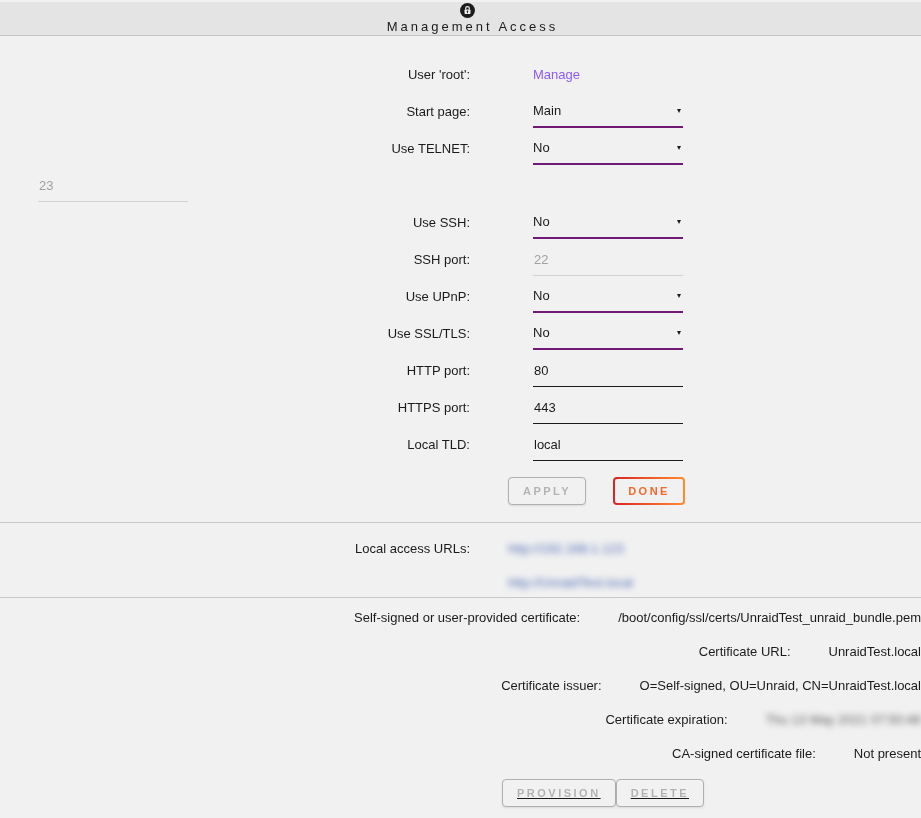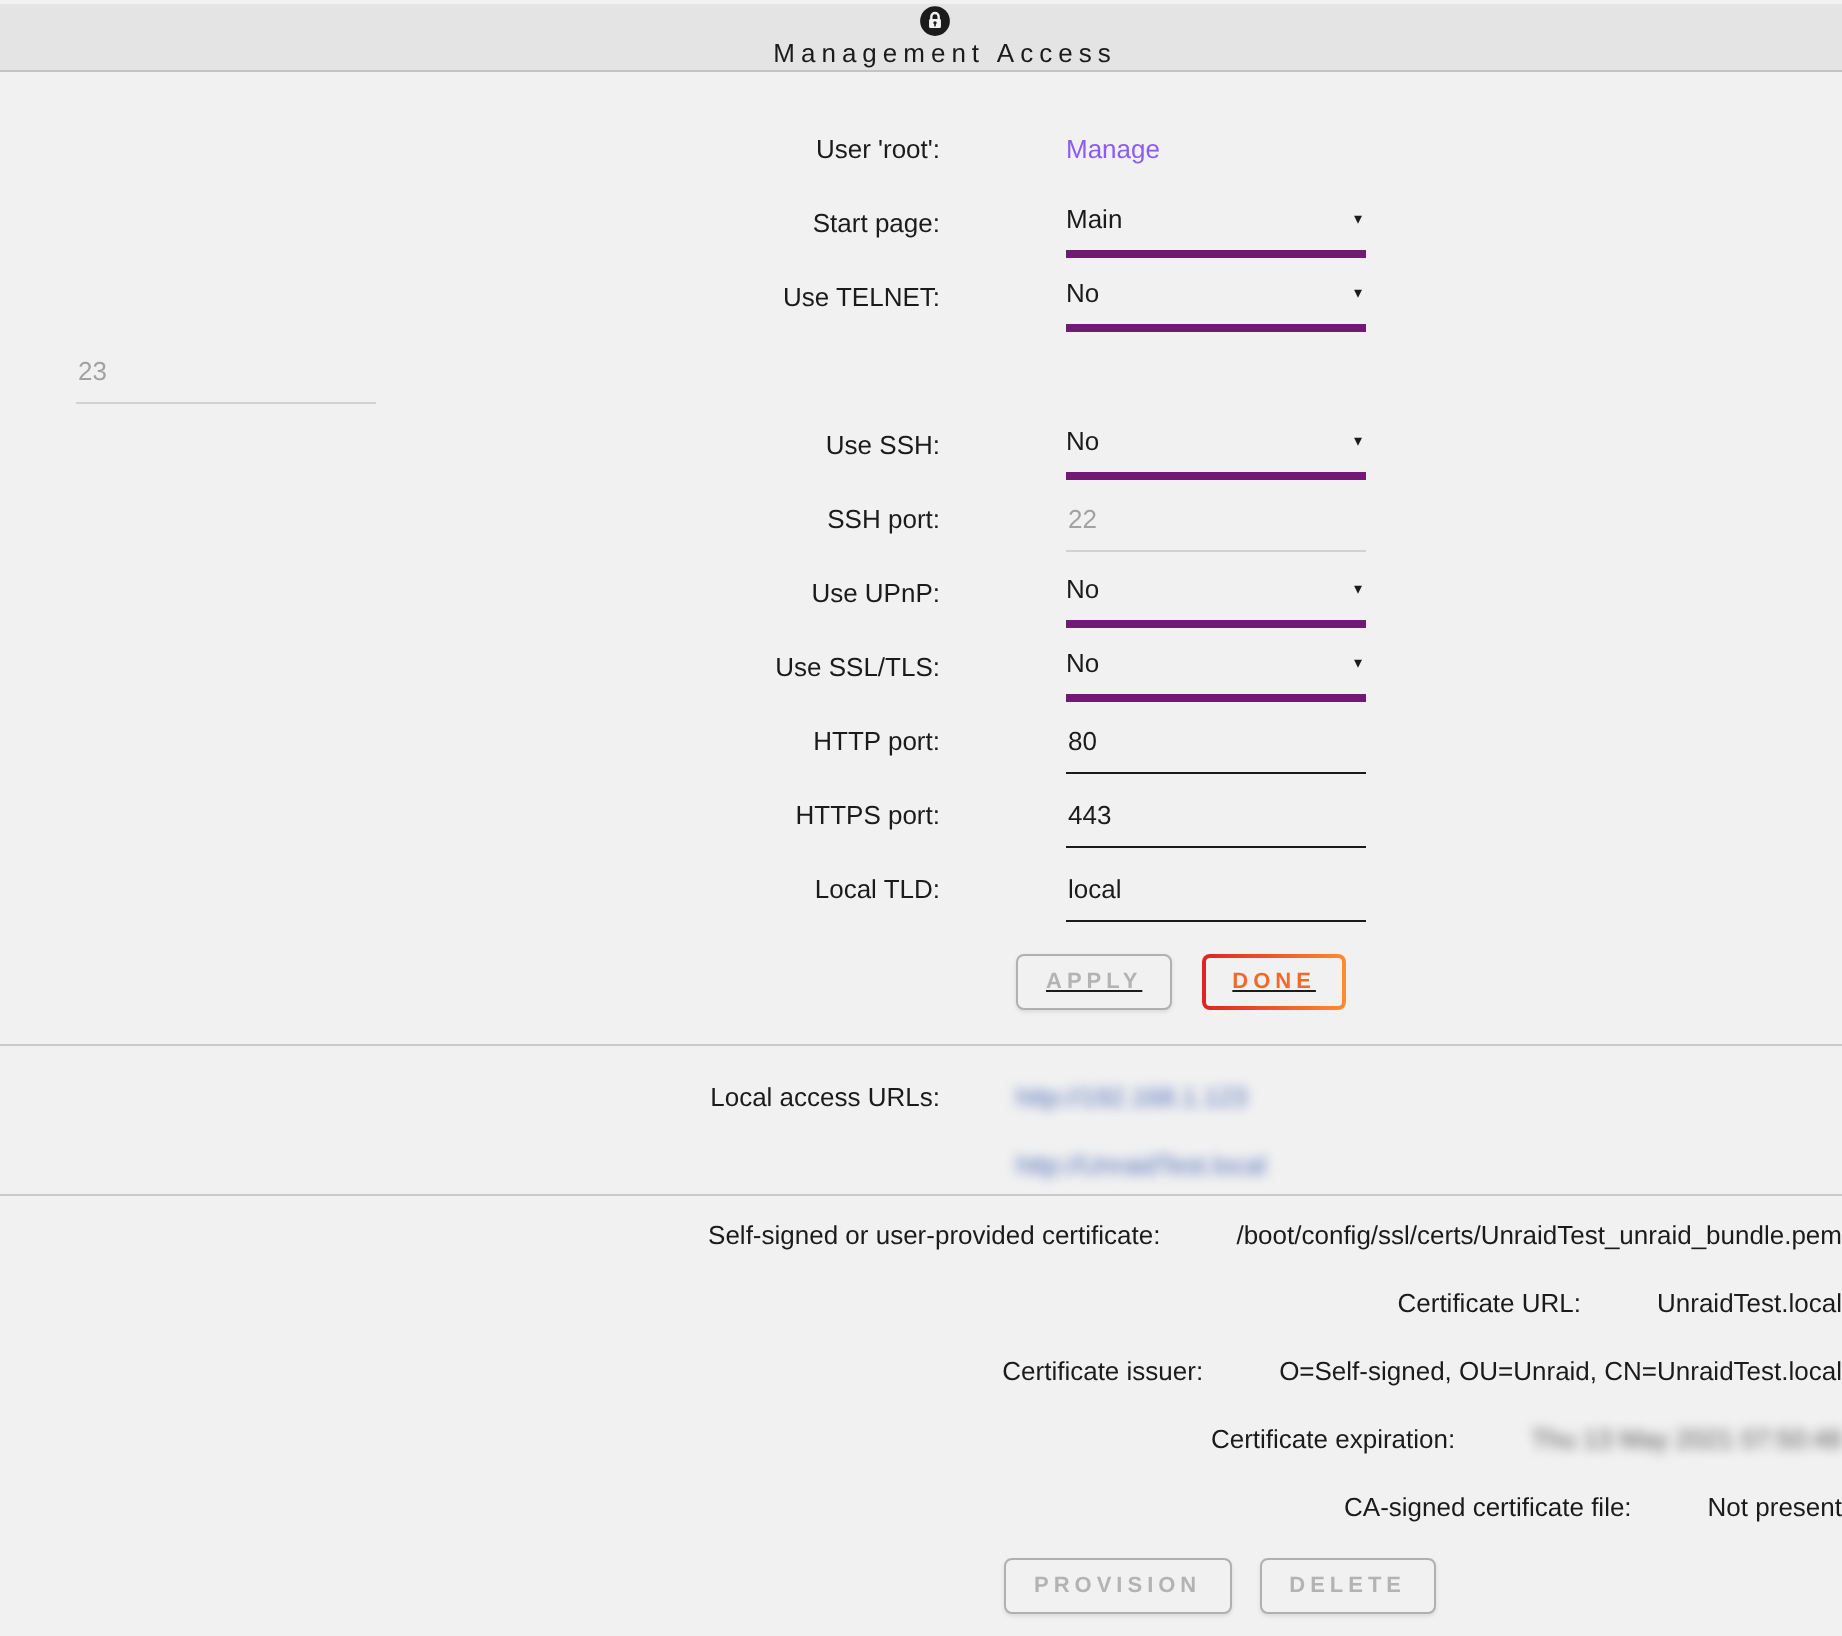--- a/index.html
+++ b/index.html
@@ -27,35 +27,35 @@
     color:#1c1b1b;
   }
   
   .form-area { padding-top:20px; }
   .row { display:flex; align-items:center; height:37px;gap:25px; }
   .lbl { width:470px; text-align:right; font-size:13px; color:#1c1b1b; }
   .val { margin-left:38px; width:150px; position:relative; font-size:13px; }
   a.mlink { color:#8b5cf6; text-decoration:none; font-size:13px; cursor:pointer; }
   .sel {
     display:flex; justify-content:space-between; align-items:flex-start;
-    border-bottom:4px solid #701a75;
+    border-bottom:2px solid #701a75;
     padding-bottom:8px; cursor:pointer; margin-top:8px;
   }
   .sel .arrow { font-size:8px; color:#1c1b1b; padding-top:3px; padding-right:2px; }
   input.ipt {
     width:150px; background:transparent; border:none; outline:none;
     border-bottom:1px solid #1c1b1b;
     font-family:"Liberation Sans", sans-serif;
     font-size:13px; color:#1c1b1b;
     padding:0 0 8px 1px; margin-top:8px;
   }
   input.ipt.dis { color:#a2a2a2; border-bottom-color:#d2d2d2; }
   
-  .btnrow { display:flex; gap:15px; margin-left:508px; margin-top:14px;text-decoration:underline; }
-  .btnrow2 { display:flex; gap:14px; margin-left:502px; margin-top:9px; }
+  .btnrow { display:flex; gap:27px; margin-left:508px; margin-top:14px; }
+  .btnrow2 { display:flex; margin-left:502px; margin-top:9px;text-decoration:underline; }
   .btn {
     font-family:"Liberation Sans", sans-serif;
     font-size:11px; font-weight:bold; letter-spacing:2.5px;
     padding:7px 14px; border-radius:4px;
     background:#f1f1f1; cursor:pointer;
   }
   .btn.gray {
     color:#b3b3b3;
     border:1px solid #b0b0b0;
     box-shadow:0 1px 2px rgba(0,0,0,0.10);

